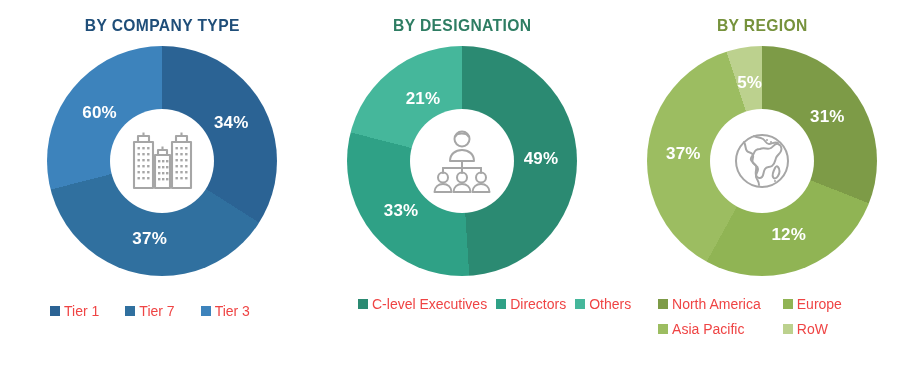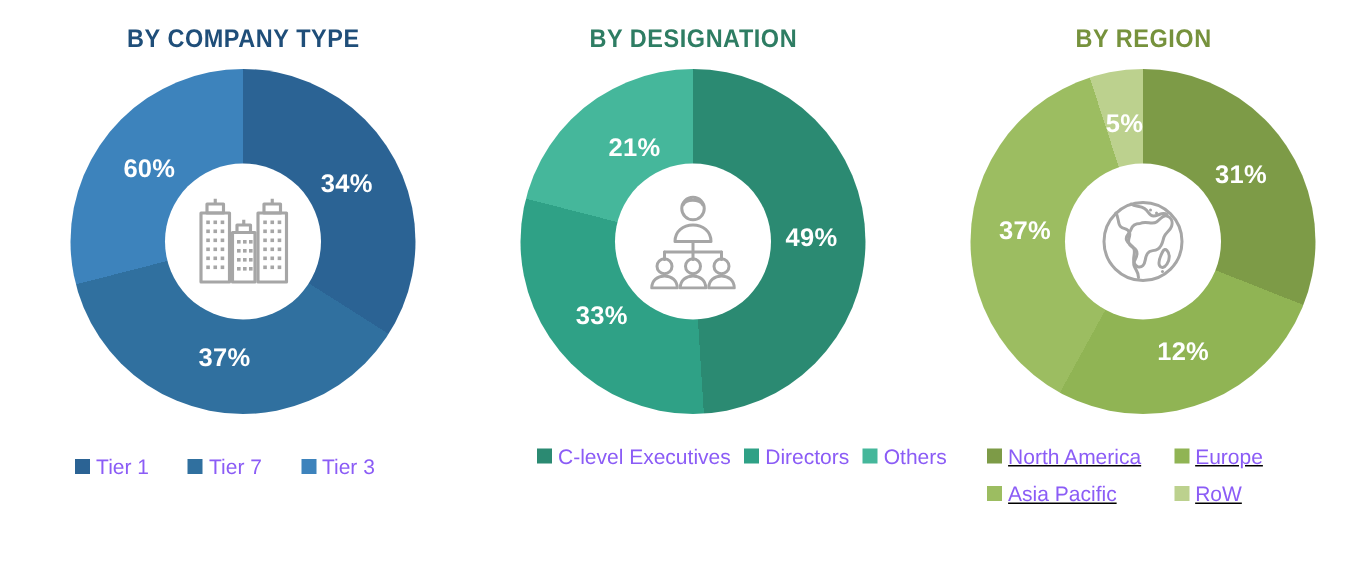--- a/index.html
+++ b/index.html
@@ -30,30 +30,30 @@
   .hub svg{display:block;}
 
   .pct{
     position:absolute;color:#ffffff;font-size:17px;font-weight:bold;
     letter-spacing:.2px;white-space:nowrap;transform:translate(-50%,-50%);
   }
 
   .legend{position:absolute;left:0;right:0;display:flex;justify-content:center;}
   .legend-row{display:flex;align-items:center;white-space:nowrap;}
   .swatch{width:10px;height:10px;display:inline-block;margin-right:4px;flex:none;}
-  .legend-label{font-size:14px;color:#8b5cf6;}
+  .legend-label{font-size:14px;color:#ef4444;}
 
   
   .legend-1{top:303px;gap:26px;}
   
   .legend-2{top:296px;flex-direction:row;align-items:flex-start;
             padding-left:58px;justify-content:flex-start;gap:9px;}
   
   .legend-3{top:296px;}
-  .grid-3{display:grid;grid-template-columns:auto auto;column-gap:22px;row-gap:9px;text-decoration:underline;}
+  .grid-3{display:grid;grid-template-columns:auto auto;column-gap:22px;row-gap:9px;}
 </style>
 </head>
 <body>
 
 <div class="board">
 
   <div class="panel">
     <div class="panel-title t-blue">BY COMPANY TYPE</div>
 
     <div class="donut-wrap">

